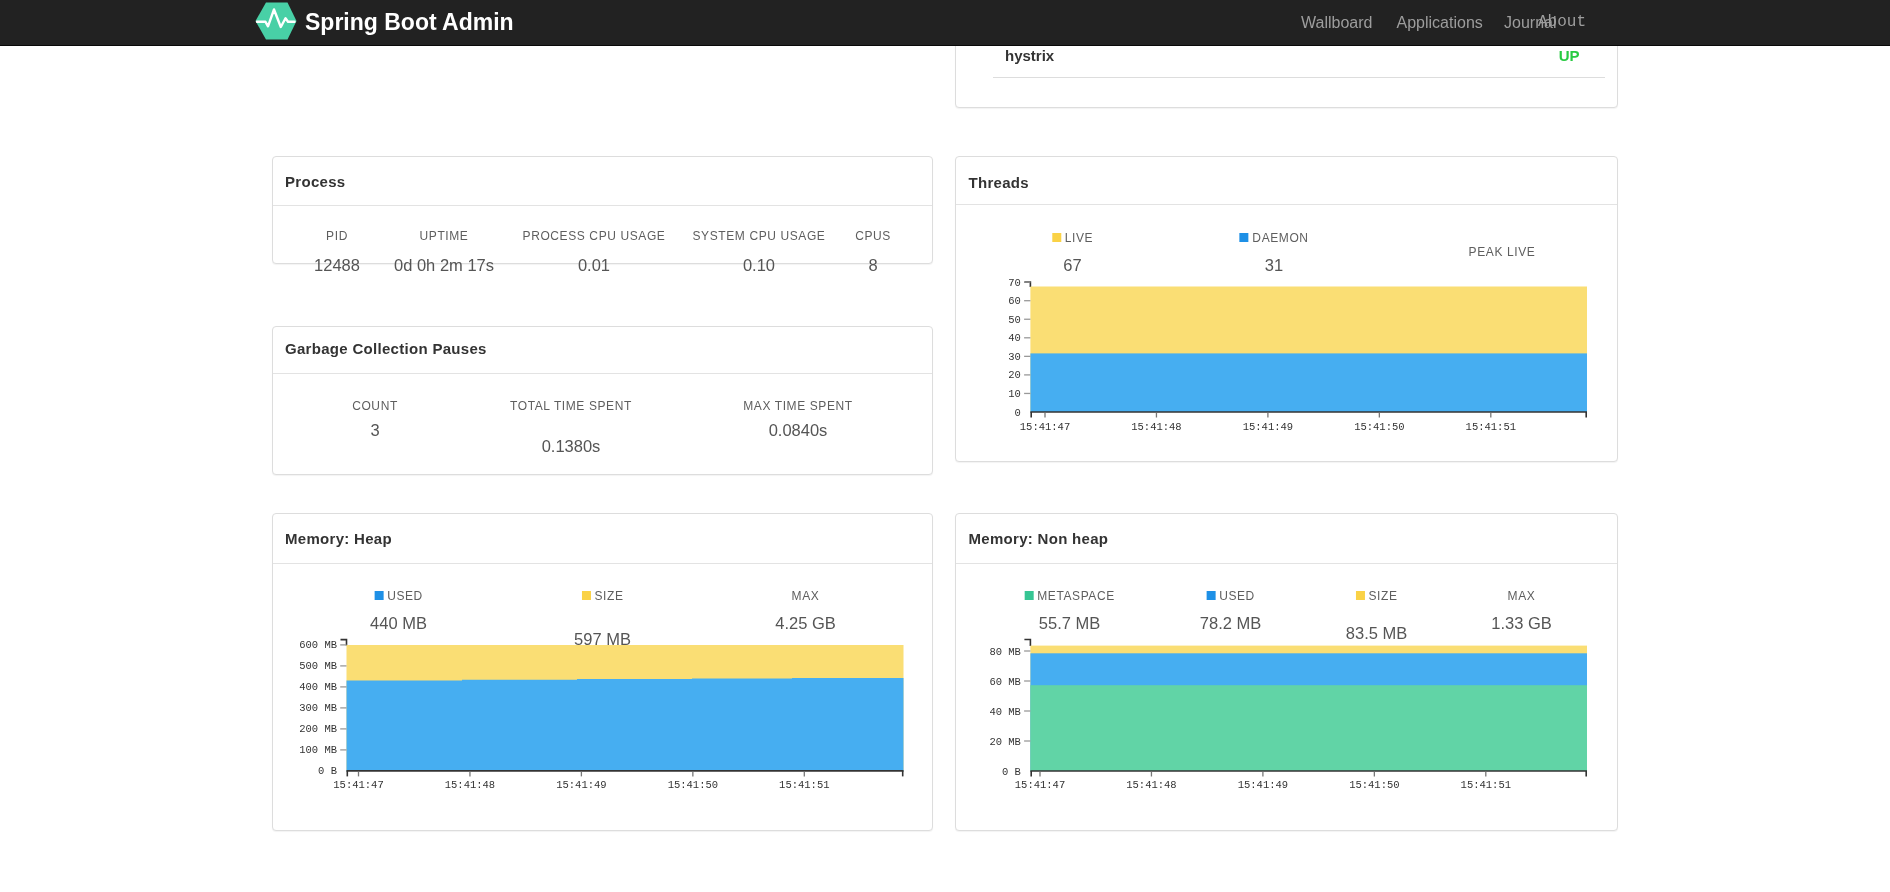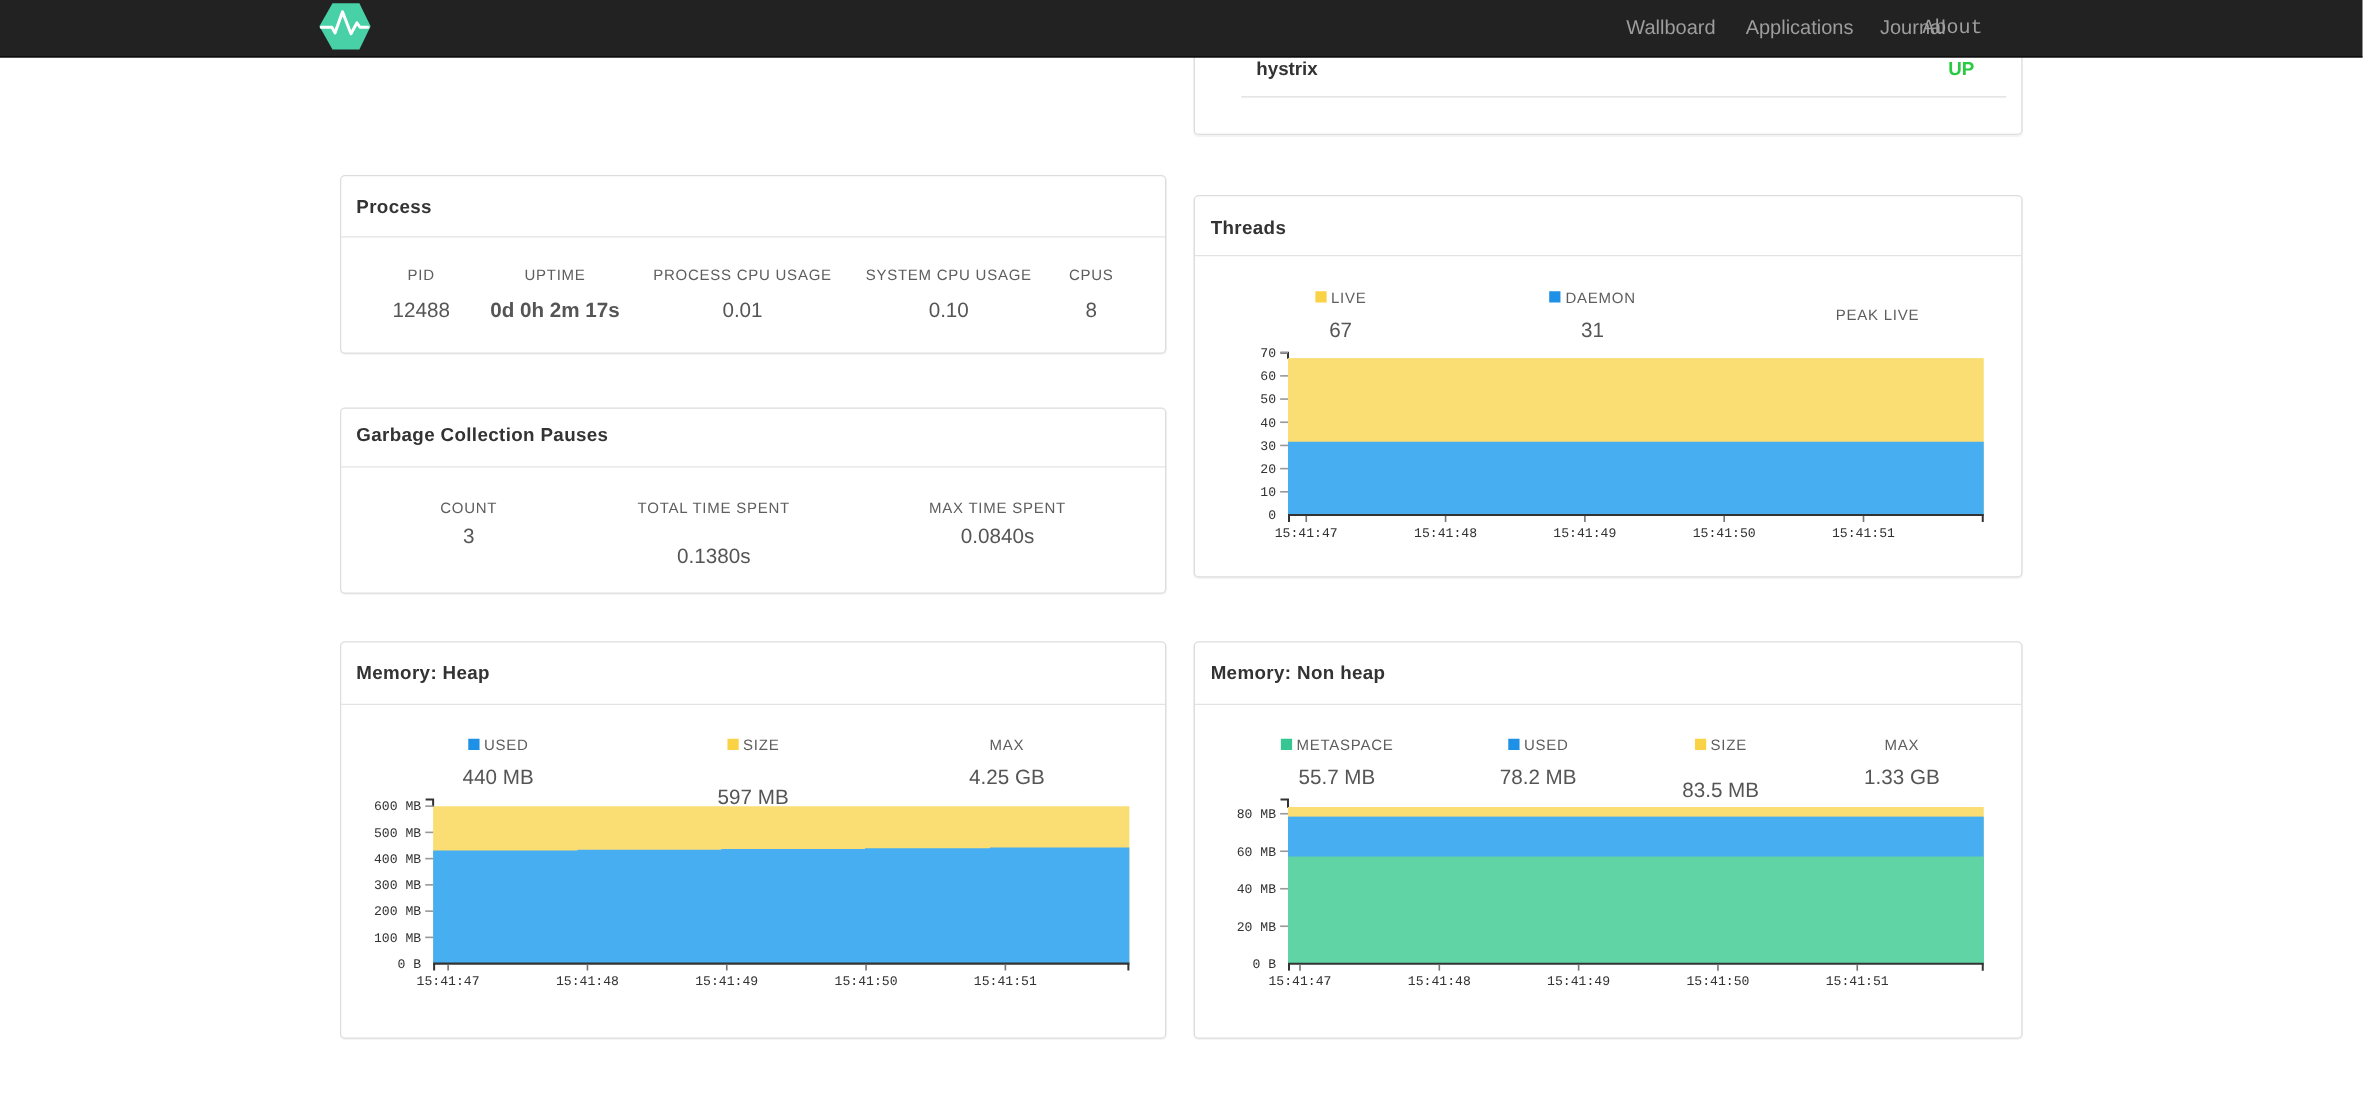--- a/index.html
+++ b/index.html
@@ -37,36 +37,37 @@
   <div class="abs" style="left:49px; top:46px; font-size:15px; font-weight:bold; color:#333;">hystrix</div>
   <div class="abs" style="right:37px; top:46px; font-size:15px; font-weight:bold; color:#28ca42;">UP</div>
   <div class="abs" style="left:37px; right:12px; top:75.5px; border-top:1px solid #ddd;"></div>
 </div>
 
 <div id="navbar">
   <svg width="46" height="45" style="left:253px; top:0;" viewBox="0 0 46 45">
     <polygon points="13,2.5 34.5,2.5 43.5,21 34.5,39.5 13,39.5 2.5,21" fill="#48d0a6"></polygon>
     <polyline points="4,21.8 12.5,21.8 15,26.3 21,9.5 27.8,27 32.5,18.3 35,21.8 41.5,21.8" fill="none" stroke="#ffffff" stroke-width="2.4" stroke-linecap="round" stroke-linejoin="round"></polyline>
   </svg>
+  <div id="brand">Spring Boot Admin</div>
   <span class="navlink" style="left:1301px;">Wallboard</span>
   <span class="navlink" style="left:1396.5px;">Applications</span>
   <span class="navlink" style="left:1504px;">Journal</span>
   <span class="navlink" style="left:1538px;font-family:Liberation Mono, monospace;">About</span>
 </div>
 
-<div class="panel" style="left:271.5px; top:140px; width:661.5px; height:143px;">
+<div class="panel" style="left:271.5px; top:156px; width:661.5px; height:108px;">
   <div class="ptitle" style="top:16px;">Process</div>
   <div class="psep" style="top:48px;"></div>
   <div class="mlabel" style="left:64.5px;  top:78.8px;">PID</div>
   <div class="mlabel" style="left:171.5px; top:78.8px;">UPTIME</div>
   <div class="mlabel" style="left:321.5px; top:78.8px;">PROCESS CPU USAGE</div>
   <div class="mlabel" style="left:486.5px; top:78.8px;">SYSTEM CPU USAGE</div>
   <div class="mlabel" style="left:600.5px; top:78.8px;">CPUS</div>
   <div class="mvalue" style="left:64.5px;  top:107.5px;">12488</div>
-  <div class="mvalue" style="left:171.5px; top:107.5px;font-weight:bold;">0d 0h 2m 17s</div>
+  <div class="mvalue" style="left:171.5px; top:107.5px;">0d 0h 2m 17s</div>
   <div class="mvalue" style="left:321.5px; top:107.5px;">0.01</div>
   <div class="mvalue" style="left:486.5px; top:107.5px;">0.10</div>
   <div class="mvalue" style="left:600.5px; top:107.5px;">8</div>
 </div>
 
 <div class="panel" style="left:271.5px; top:326px; width:661.5px; height:149px;">
   <div class="ptitle" style="top:12.5px;">Garbage Collection Pauses</div>
   <div class="psep" style="top:46px;"></div>
   <div class="mlabel" style="left:102.5px; top:79px;">COUNT</div>
   <div class="mlabel" style="left:298.5px; top:79px;">TOTAL TIME SPENT</div>

